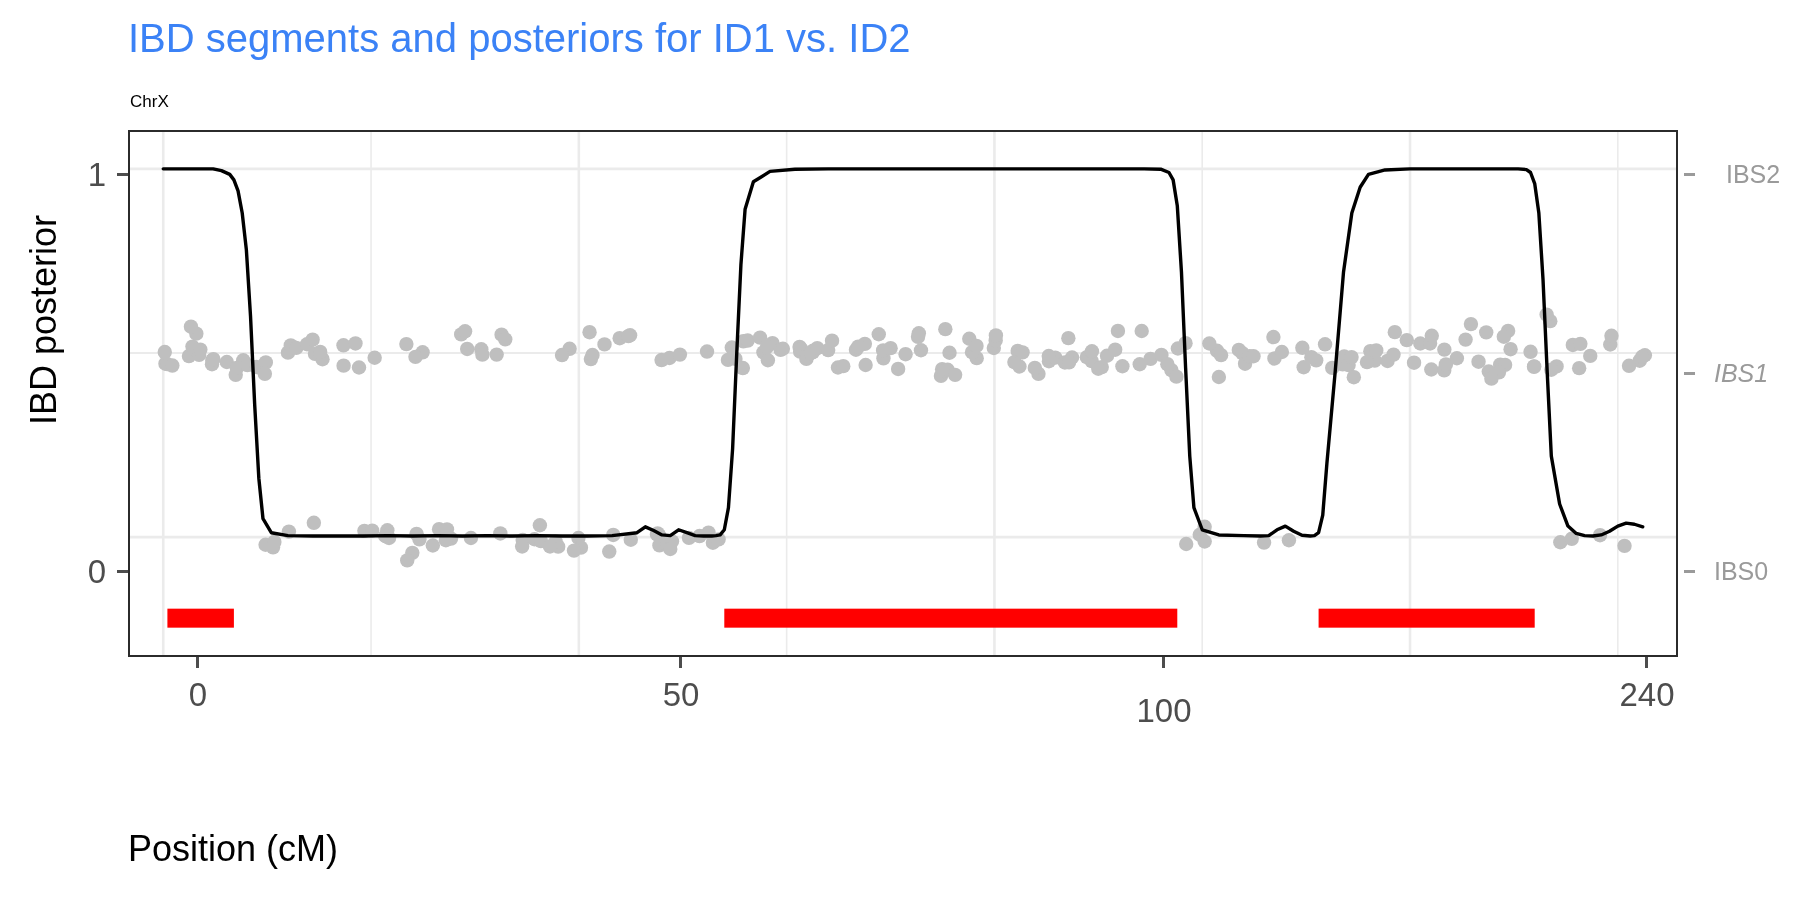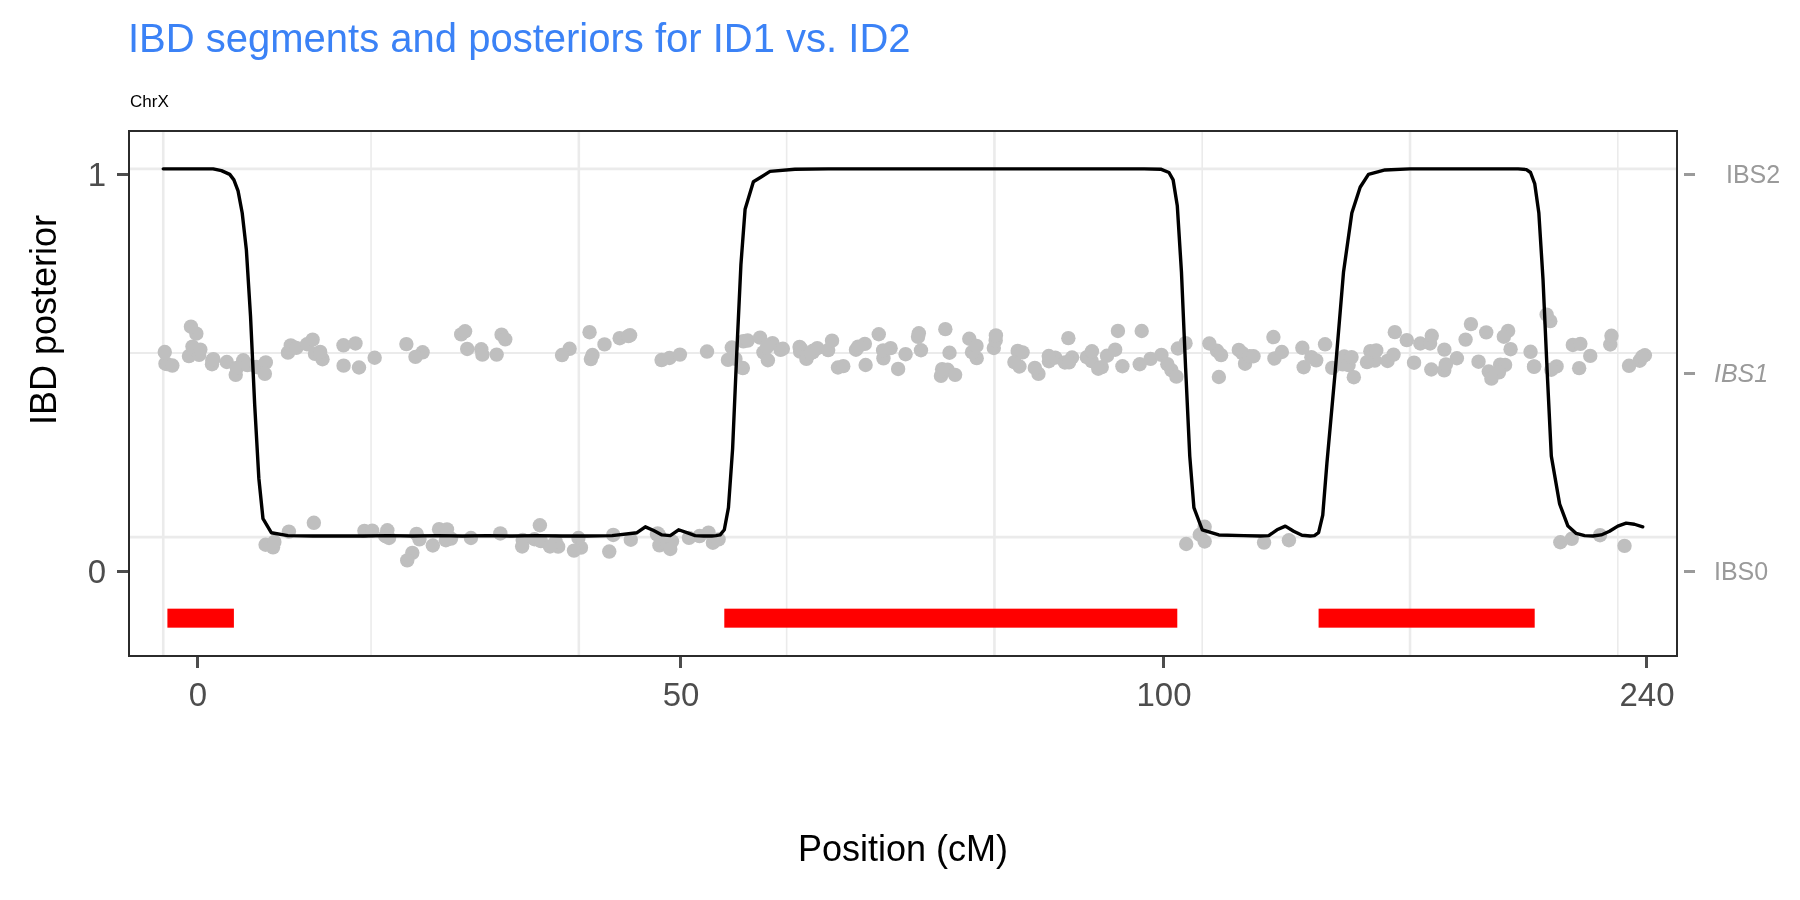--- a/index.html
+++ b/index.html
@@ -24,21 +24,21 @@
     position:absolute; left:-8px; top:0px; width:760px; height:60px;
     transform:rotate(-90deg); transform-origin:left top;
     translate:22px 700px;
     font-size:36px; color:#000000; text-align:center; line-height:60px;
     white-space:nowrap;
   }
 
   
   #x-axis-title{
     position:absolute; left:128px; top:828px; width:1550px;
-    text-align:center; font-size:36px; color:#000000; white-space:nowrap;
+    font-size:36px; color:#000000; white-space:nowrap;
   }
 
   
   #panel{
     position:absolute; left:128px; top:130px;
     width:1550px; height:527px;
     background:#ffffff;
     border:2px solid #2b2b2b;
     box-sizing:border-box;
     overflow:hidden;
@@ -82,21 +82,21 @@
   <div class="ytick-label" style="top:158px;">1</div>
   <div class="ytick-label" style="top:555px;">0</div>
 
   <div class="xtick-mark" style="left:196px;top:657px;"></div>
   <div class="xtick-mark" style="left:679px;top:657px;"></div>
   <div class="xtick-mark" style="left:1162px;top:657px;"></div>
   <div class="xtick-mark" style="left:1645px;top:657px;"></div>
 
   <div class="xtick-label" style="left:198px;top:678px;">0</div>
   <div class="xtick-label" style="left:681px;top:678px;">50</div>
-  <div class="xtick-label" style="left:1164px;top:678px;">100</div>
+  <div class="xtick-label" style="left:1164px;top:694px;">100</div>
   <div class="xtick-label" style="left:1647px;top:678px;">240</div>
 
   <div class="sec-tick" style="top:173px;"></div>
   <div class="sec-tick" style="top:372px;"></div>
   <div class="sec-tick" style="top:570px;"></div>
 
   <div class="sec-label" style="top:162px;margin-left:12px;">IBS2</div>
   <div class="sec-label" style="top:361px;font-style:italic;">IBS1</div>
   <div class="sec-label" style="top:559px;">IBS0</div>
 

